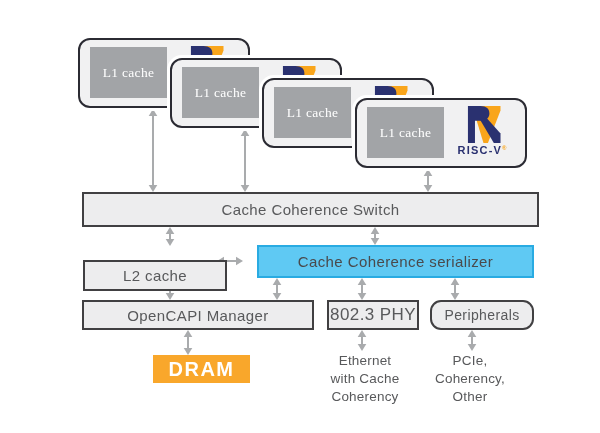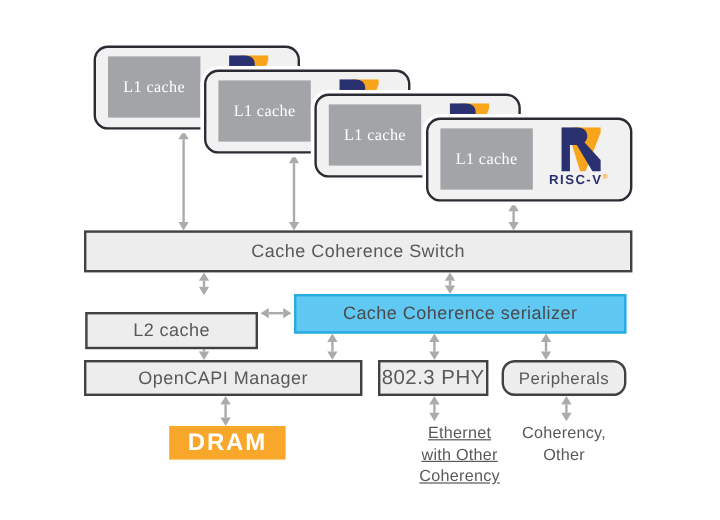--- a/index.html
+++ b/index.html
@@ -5,21 +5,21 @@
   html,body{margin:0;padding:0;background:#fff;}
   .stage{
     position:relative;width:600px;height:433px;background:#fff;overflow:hidden;
     font-family:"Liberation Sans", sans-serif;
   }
   .stage svg.overlay{position:absolute;left:0;top:0;z-index:1;}
   .node{
     position:absolute;box-sizing:border-box;z-index:2;
     background:var(--gray_fill);border:2px solid var(--gray_border);
     color:var(--text_gray);display:flex;align-items:center;justify-content:center;
-    font-size:15px;letter-spacing:.4px;
+    font-size:15px;letter-spacing:.4px;margin-left:12px;
   }
   .core{
     position:absolute;box-sizing:border-box;width:172px;height:70px;
     background:var(--core_fill);border:2px solid var(--core_border);
     border-radius:12px;box-shadow:0 0 0 3px #fff;
   }
   .l1{
     position:absolute;left:10px;top:7px;width:77px;height:51px;
     background:var(--l1_fill);color:#fff;font-size:13.5px;letter-spacing:.3px;
     display:flex;align-items:center;justify-content:center;font-family:Liberation Serif, serif;
@@ -41,21 +41,21 @@
   #phy{left:315px;top:300px;width:92px;height:30px;font-size:17px;}
   #peripherals{left:418px;top:300px;width:104px;height:30px;font-size:14px;border-radius:11px;}
   #dram{
     left:141px;top:355px;width:97px;height:28px;border:none;
     background:var(--orange);color:#fff;font-weight:bold;font-size:20px;letter-spacing:1.5px;
   }
   .caption{
     position:absolute;z-index:2;text-align:center;color:var(--text_gray);
     font-size:13.5px;line-height:18px;letter-spacing:.2px;
   }
-  #ethernet-caption{left:336px;top:352px;width:94px;text-decoration:underline;}
+  #ethernet-caption{left:318px;top:352px;width:94px;}
   #pcie-caption{left:423px;top:352px;width:94px;}
 </style>
 </head>
 <body>
 
 <div class="stage" style="--core_fill: #f1f1f2; --core_border: #2b2b33; --l1_fill: #a2a4a7; --gray_fill: #ededee; --gray_border: #414042; --text_gray: #58595b; --cyan_fill: #5fc9f3; --cyan_border: #29abe2; --serializer_text: #4a4a4c; --orange: #f9a72b; --navy: #2a3170; --logo_yellow: #f9a51b; --arrow: #a9abad;">
 
   <svg class="overlay" id="arrows" width="600" height="433">
       <g>
         <line x1="153" y1="116" x2="153" y2="185" stroke="#a9abad" stroke-width="2"></line>
@@ -175,21 +175,22 @@
   <div class="node" id="switch">Cache Coherence Switch</div>
   <div class="node" id="l2">L2 cache</div>
   <div class="node" id="serializer">Cache Coherence serializer</div>
   <div class="node" id="manager">OpenCAPI Manager</div>
   <div class="node" id="phy">802.3 PHY</div>
   <div class="node" id="peripherals">Peripherals</div>
   <div class="node" id="dram">DRAM</div>
 
   <div class="caption" id="ethernet-caption">
     <div>Ethernet</div>
-    <div>with Other</div>
+    <div>with Cache</div>
     <div>Coherency</div>
   </div>
   <div class="caption" id="pcie-caption">
+    <div>PCIe,</div>
     <div>Coherency,</div>
     <div>Other</div>
   </div>
 
 </div>
 
 </body></html>

